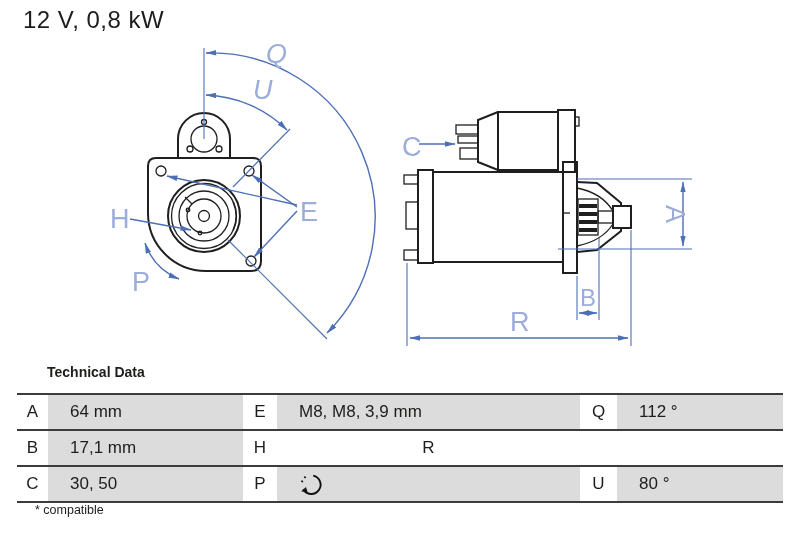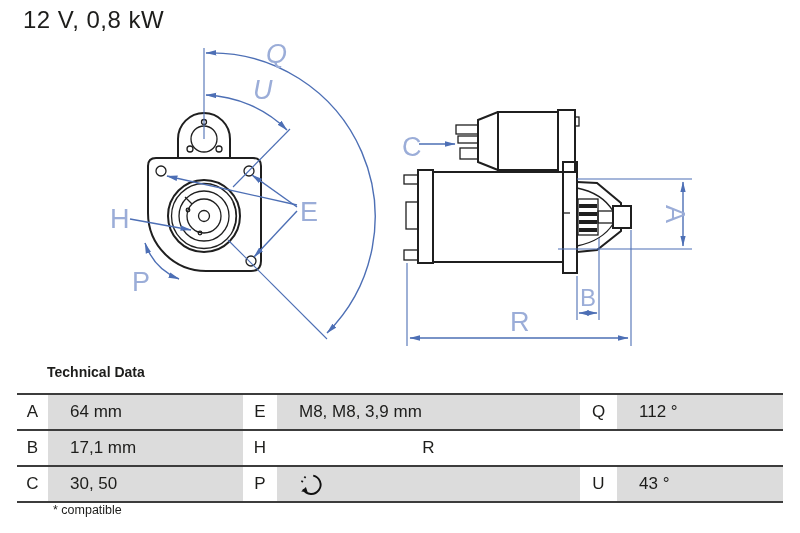--- a/index.html
+++ b/index.html
@@ -15,21 +15,21 @@
   .lbl{fill:#9badd8;font-family:"Liberation Sans",sans-serif;font-size:27px;}
   .lbl.it{font-style:italic;}
   .tech-head{position:absolute;left:26px;top:364px;font-size:14px;font-weight:bold;margin-left:21px;}
   .tech-table{position:absolute;left:17px;top:393px;width:766px;border-bottom:2px solid #3c3c3c;}
   .trow{display:grid;grid-template-columns:31px 195px 34px 303px 37px 166px;
         border-top:2px solid #3c3c3c;height:34px;}
   .cell{display:flex;align-items:center;font-size:17px;}
   .k{justify-content:center;background:#fff;}
   .v{background:#dcdcdc;padding-left:22px;}
   .p-icon{display:inline-flex;align-items:center;}
-  .footnote{position:absolute;left:53px;top:503px;font-size:12.5px;color:#1d1d1b;}
+  .footnote{position:absolute;left:35px;top:503px;font-size:12.5px;color:#1d1d1b;}
 </style>
 </head>
 <body>
 
 <div id="stage">
 
   <div class="title">12 V, 0,8 kW</div>
 
   <svg id="drawing" width="800" height="370" viewBox="0 0 800 370">
     <defs>
@@ -162,19 +162,19 @@
       <div class="cell v">
         <span class="p-icon">
           <svg width="25" height="25" viewBox="0 0 25 25">
             <path d="M14.2,3.6 A9.3,9.3 0 1 1 4.2,17.3" fill="none" stroke="#111" stroke-width="1.9"></path>
             <path d="M3.0,10.2 A9.3,9.3 0 0 1 9.6,3.3" fill="none" stroke="#111" stroke-width="1.9" stroke-dasharray="1.6,3.4"></path>
             <path d="M6.9,15.1 L2.2,19.4 L8.6,19.9 Z" fill="#111"></path>
           </svg>
         </span>
       </div>
       <div class="cell k">U</div>
-      <div class="cell v">43 °</div>
+      <div class="cell v">80 °</div>
     </div>
   </div>
 
   <div class="footnote">* compatible</div>
 
 </div>
 
 </body></html>

